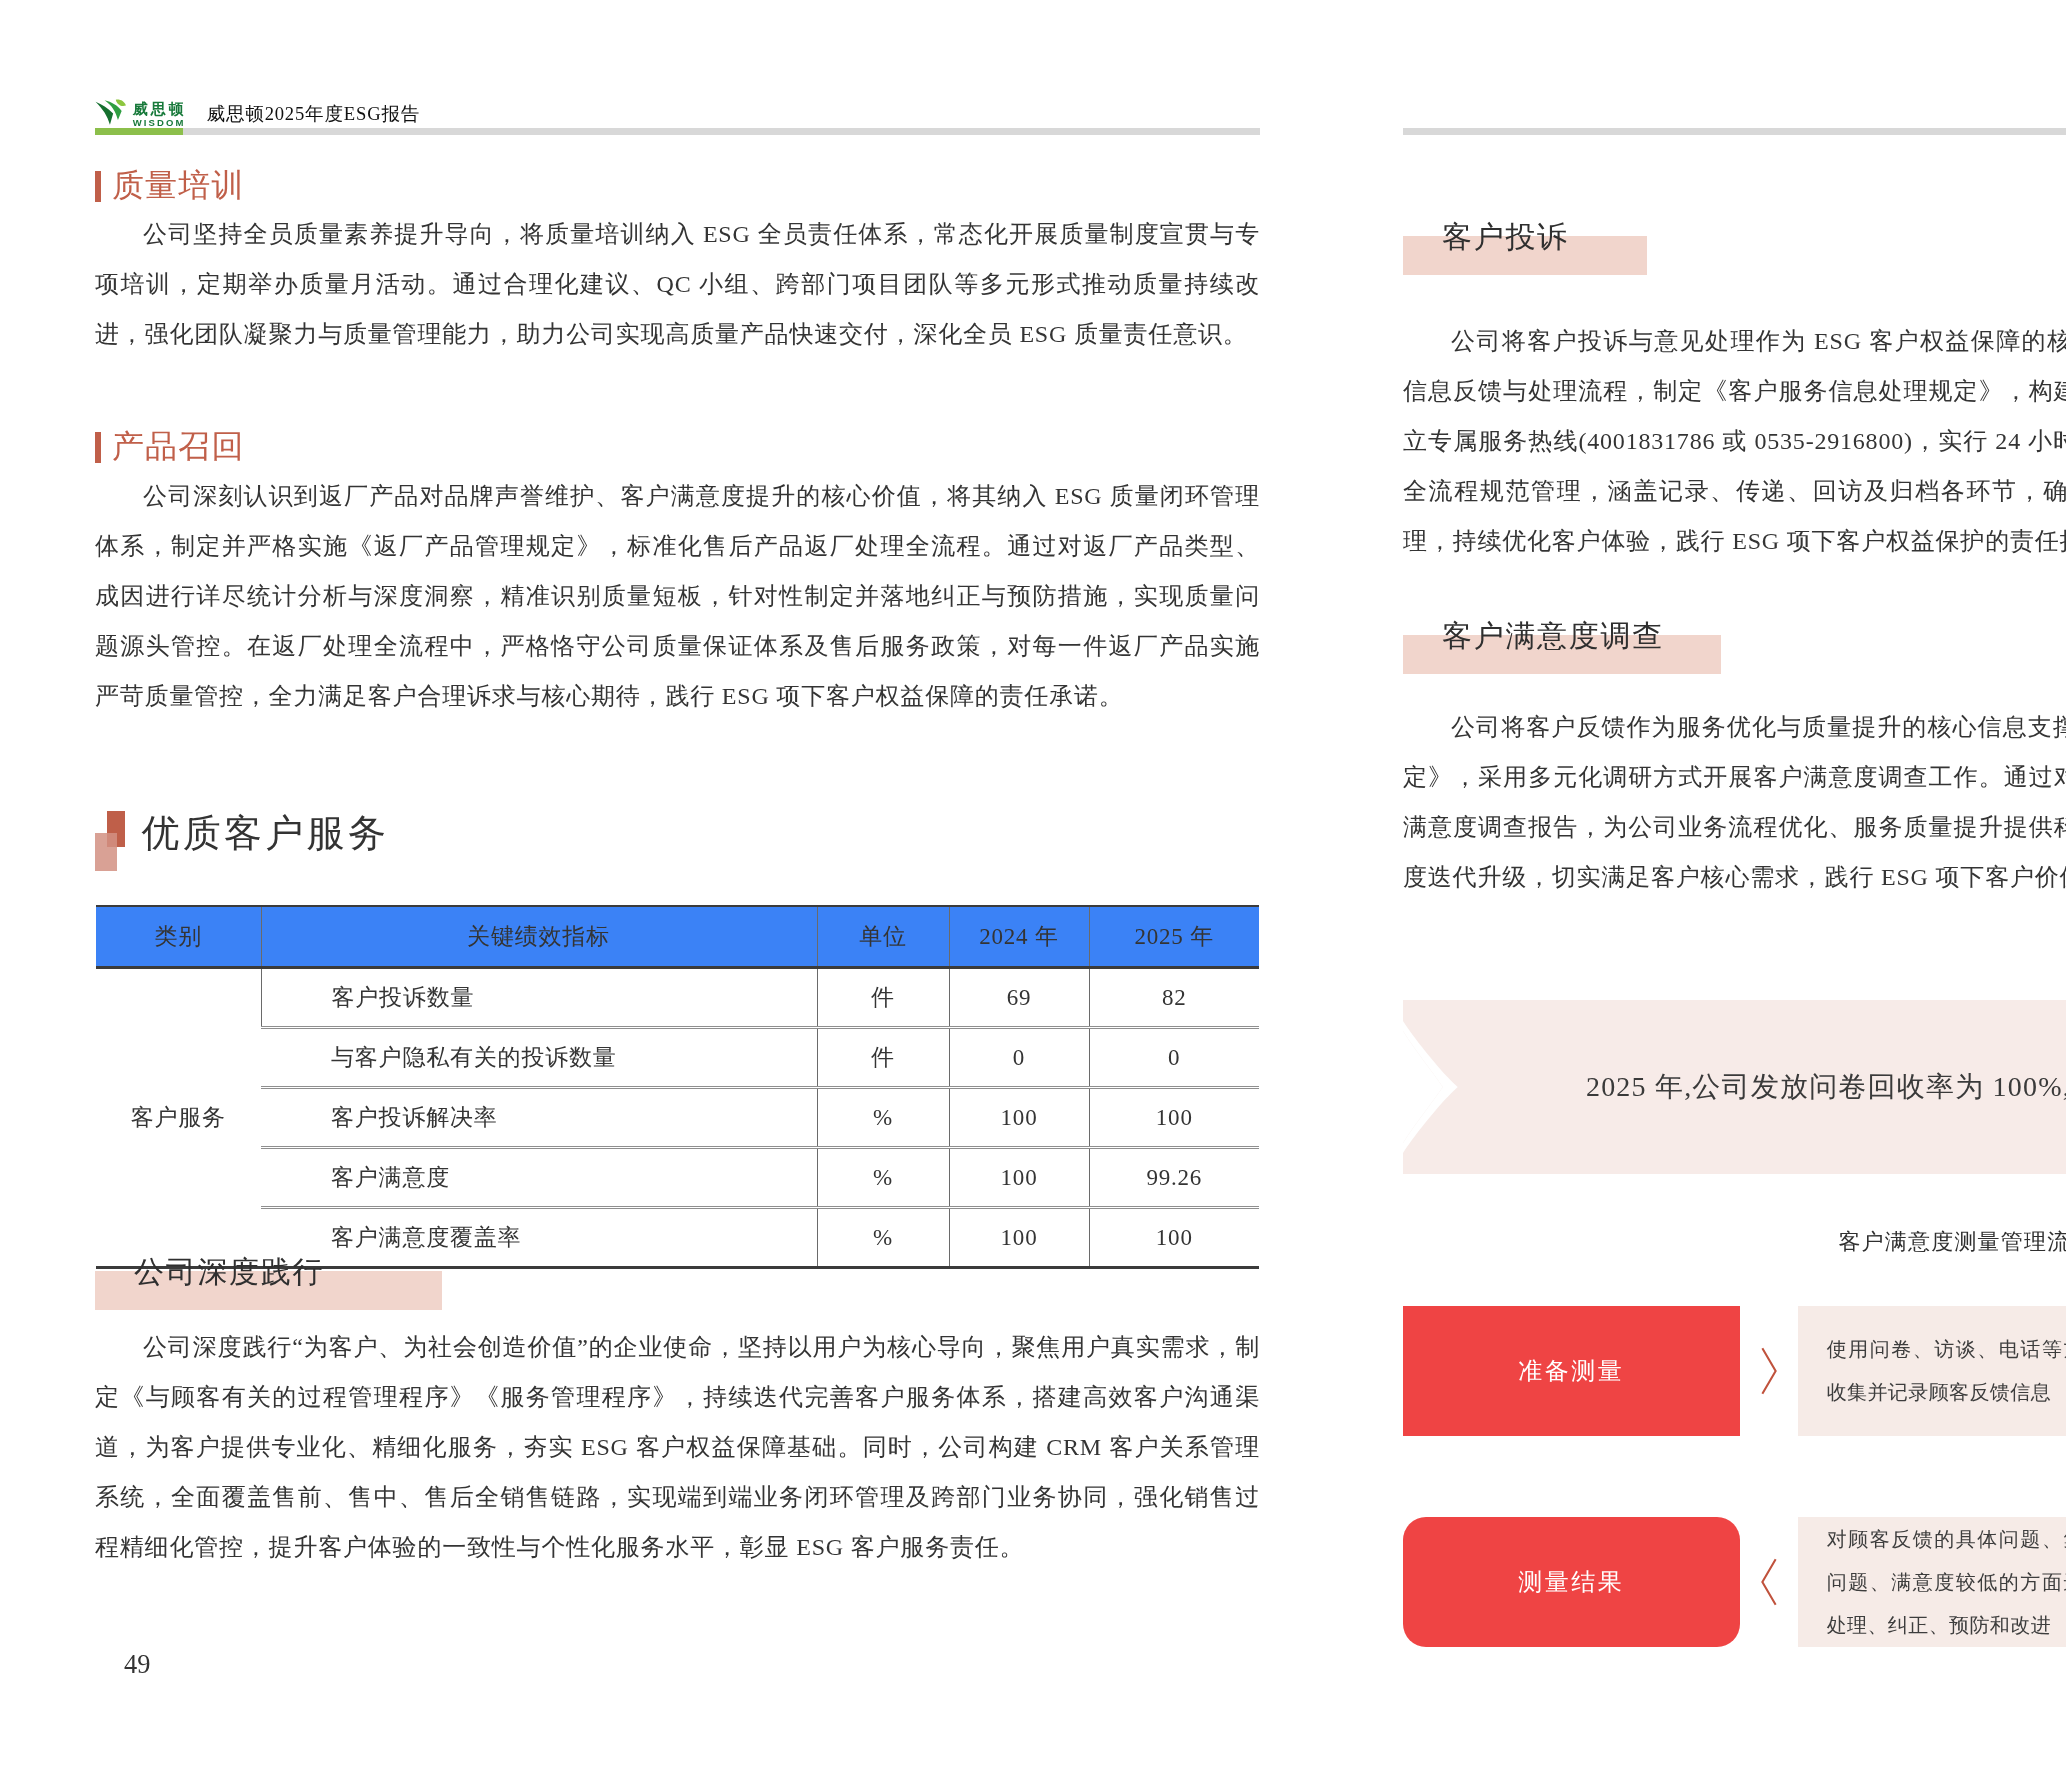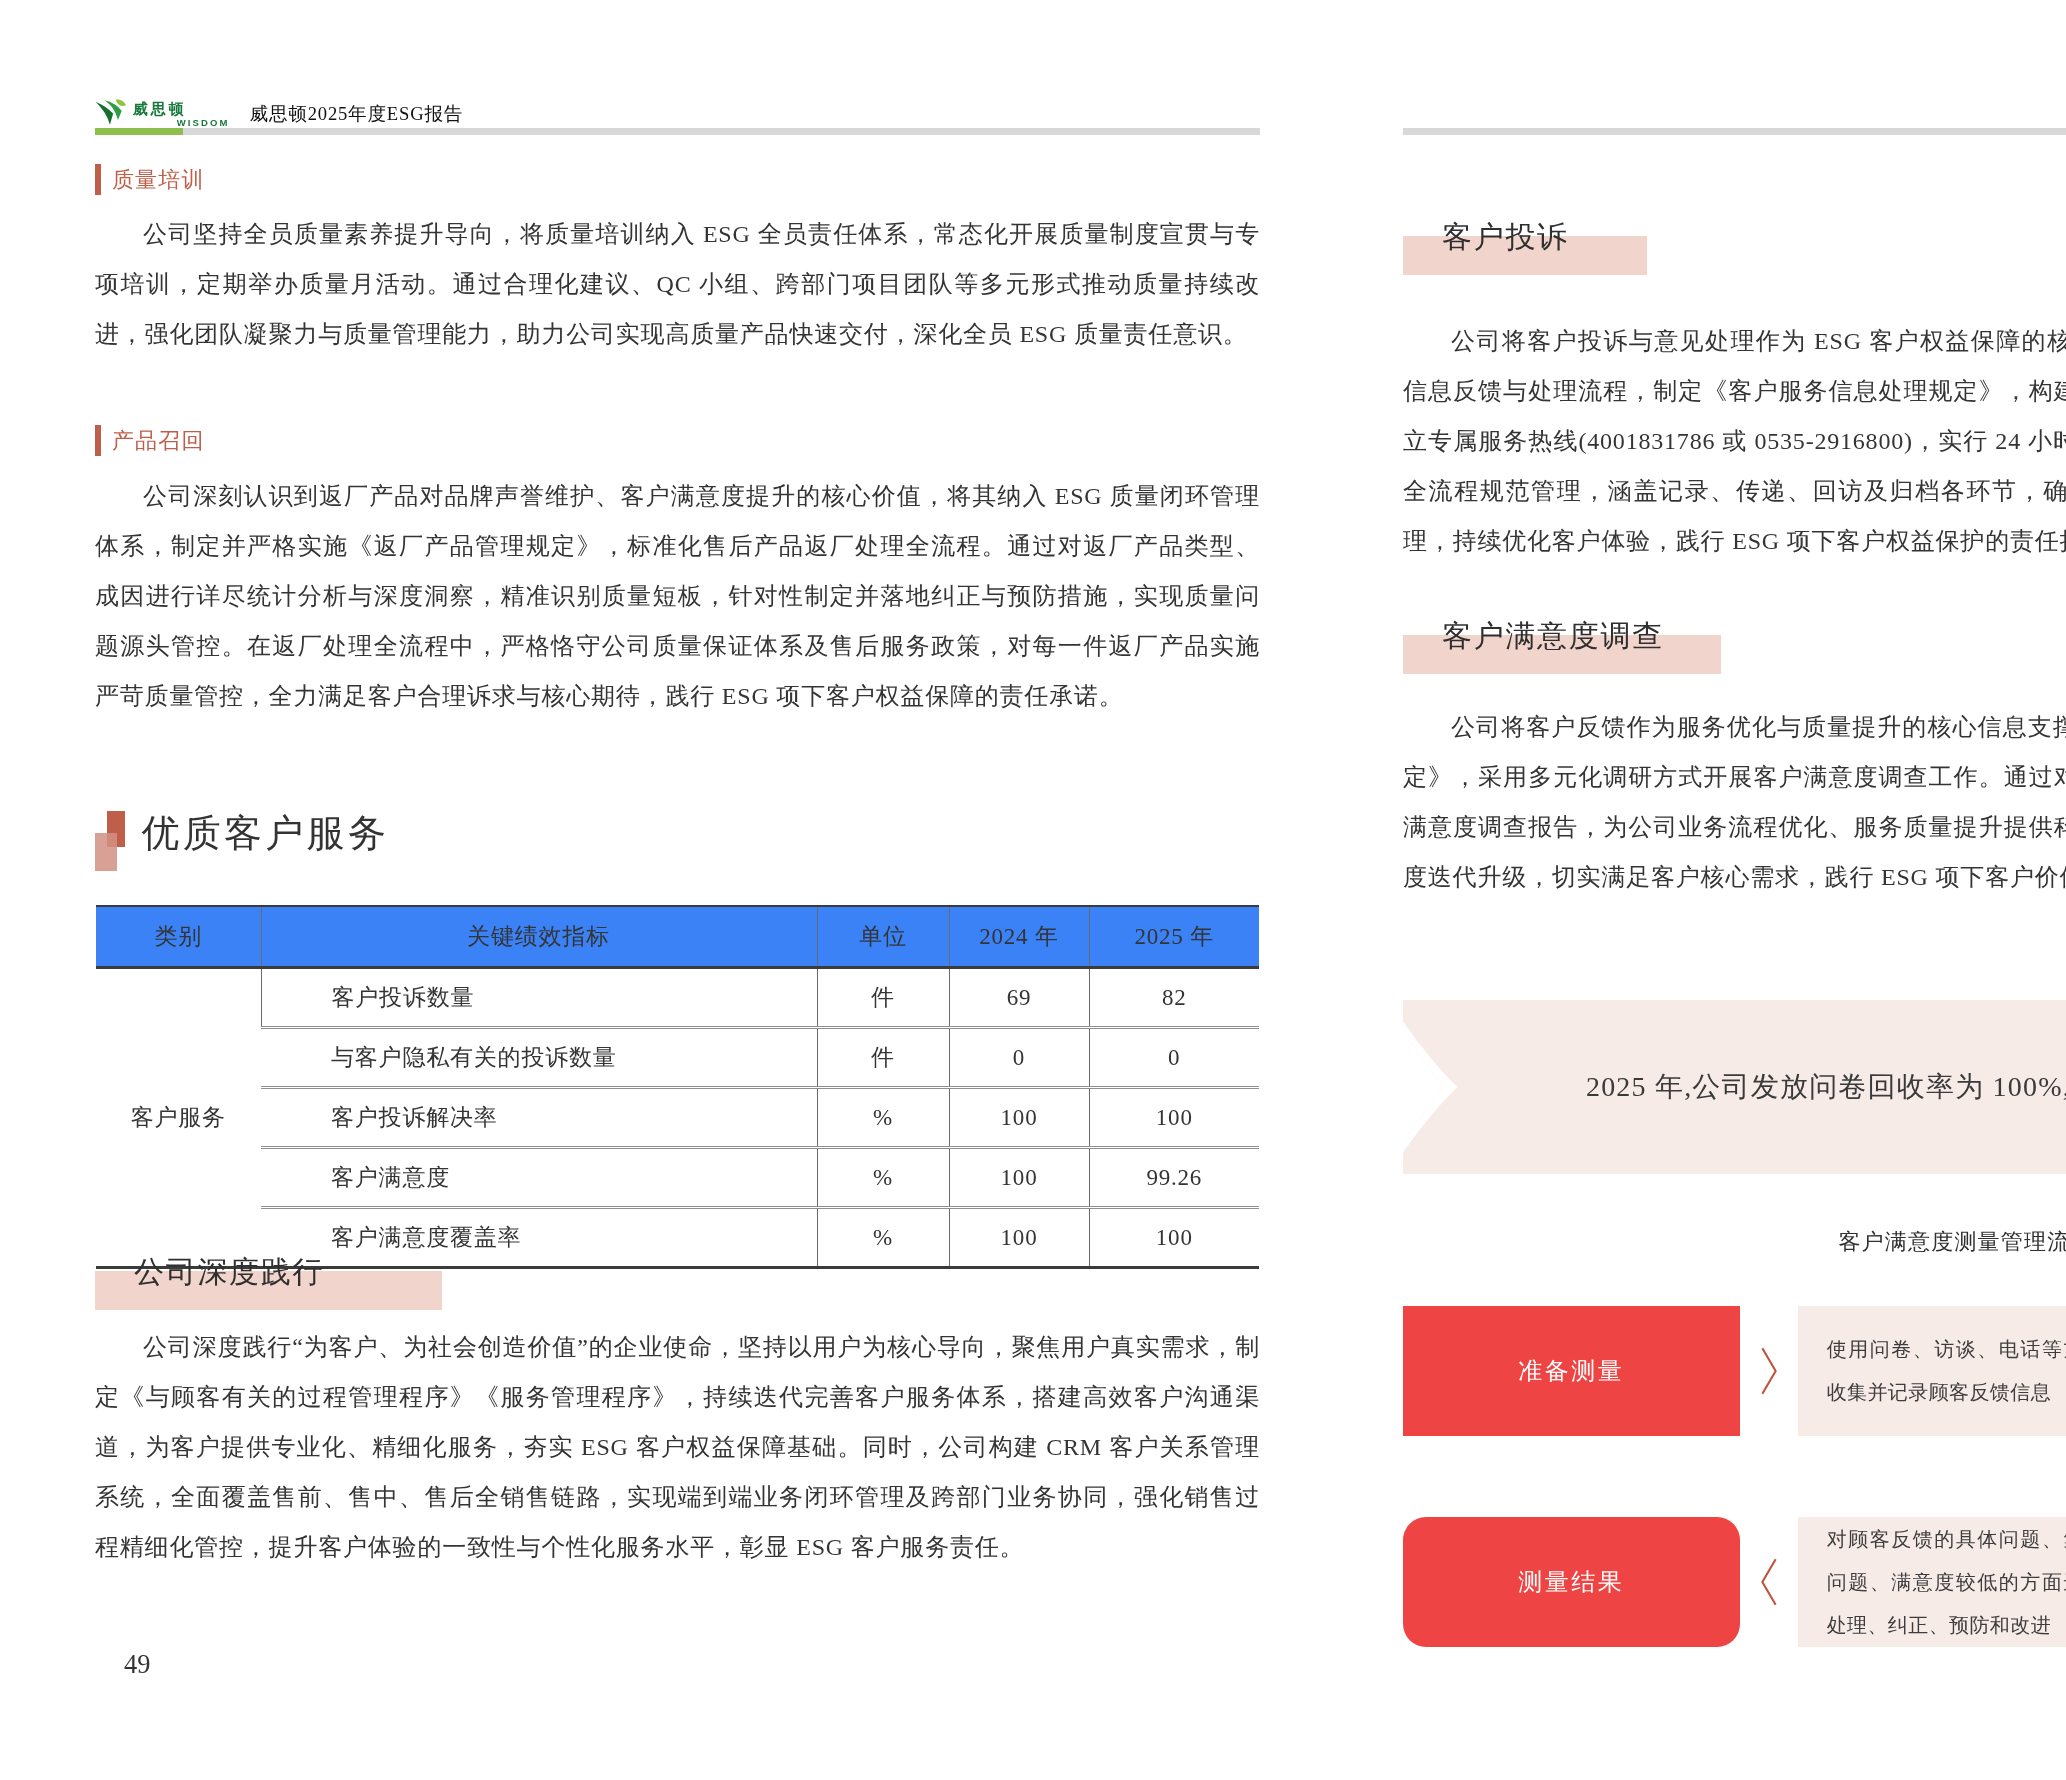--- a/index.html
+++ b/index.html
@@ -7,32 +7,32 @@
   .canvas{position:relative;width:2624px;height:1781px;background:#ffffff;overflow:hidden;}
   .page{position:absolute;top:0;height:1403px;}
   .page-left{left:95px;width:1165px;}
   .page-right{left:1403px;width:1126px;}
 
   
   .hdr-row{position:absolute;top:100px;left:0;right:0;height:27px;display:flex;align-items:flex-end;}
   .logo{display:flex;align-items:flex-end;gap:5.8px;}
   .logo-txt{display:flex;flex-direction:column;line-height:1;}
   .logo-cn{font-size:15px;font-weight:bold;color:#17793a;letter-spacing:2.9px;font-family:"Liberation Sans",sans-serif;}
-  .logo-en{font-size:9.5px;font-weight:bold;color:#17793a;letter-spacing:2.1px;margin-top:1.7px;font-family:"Liberation Sans",sans-serif;margin-left:44px;}
+  .logo-en{font-size:9.5px;font-weight:bold;color:#17793a;letter-spacing:2.1px;margin-top:1.7px;font-family:"Liberation Sans",sans-serif;}
   .hdr-title{font-size:18.6px;color:#111;letter-spacing:0.8px;}
   .page-left .hdr-title{margin-left:20px;}
   .page-right .hdr-row{justify-content:flex-end;}
   .hdr-bar{position:absolute;top:128px;left:0;right:0;height:6.6px;display:flex;}
   .bar-green{width:88px;height:100%;background:#8cbf4b;}
   .bar-gray{flex:1;height:100%;background:#d8d8d8;}
 
   
   .red-head{position:absolute;left:0;display:flex;align-items:center;}
   .red-bar{width:6.2px;height:31px;background:#c05f49;margin-right:10.7px;}
-  .red-head-txt{font-size:22px;color:#c05f49;letter-spacing:1.2px;}
+  .red-head-txt{font-size:32px;color:#c05f49;letter-spacing:1.2px;}
 
   
   .band-head{position:absolute;left:0;height:68px;}
   .band{position:absolute;left:0;top:19px;height:39px;background:#f1d5cc;}
   .band-txt{position:absolute;left:39px;top:0;font-size:30px;color:#2f2f2f;letter-spacing:1.7px;white-space:nowrap;}
 
   
   .para{position:absolute;left:0;right:0;font-size:24px;line-height:50px;letter-spacing:0.8px;
         text-align:justify;text-indent:2em;color:#343434;}
 

